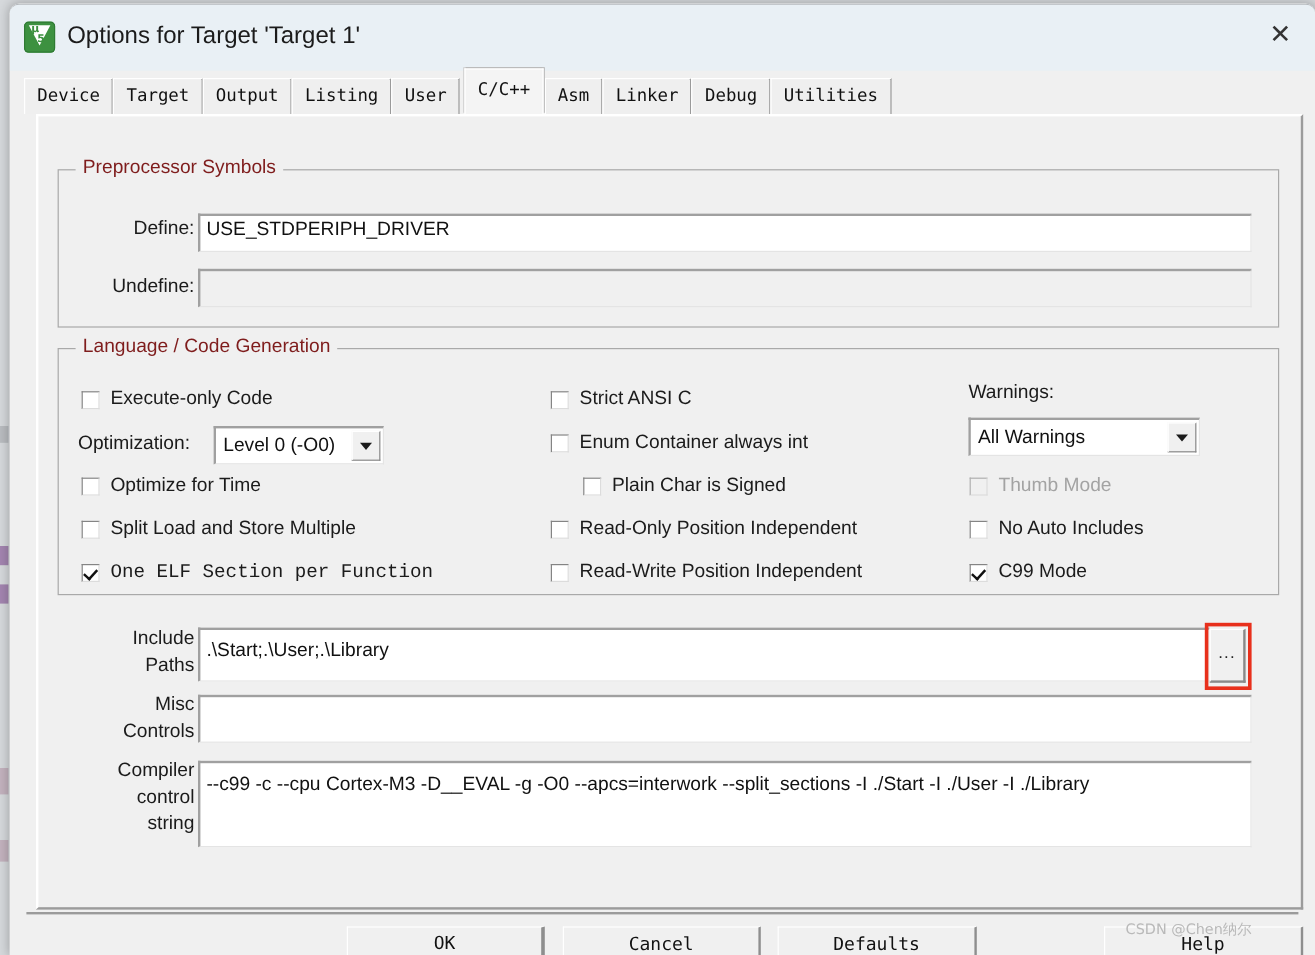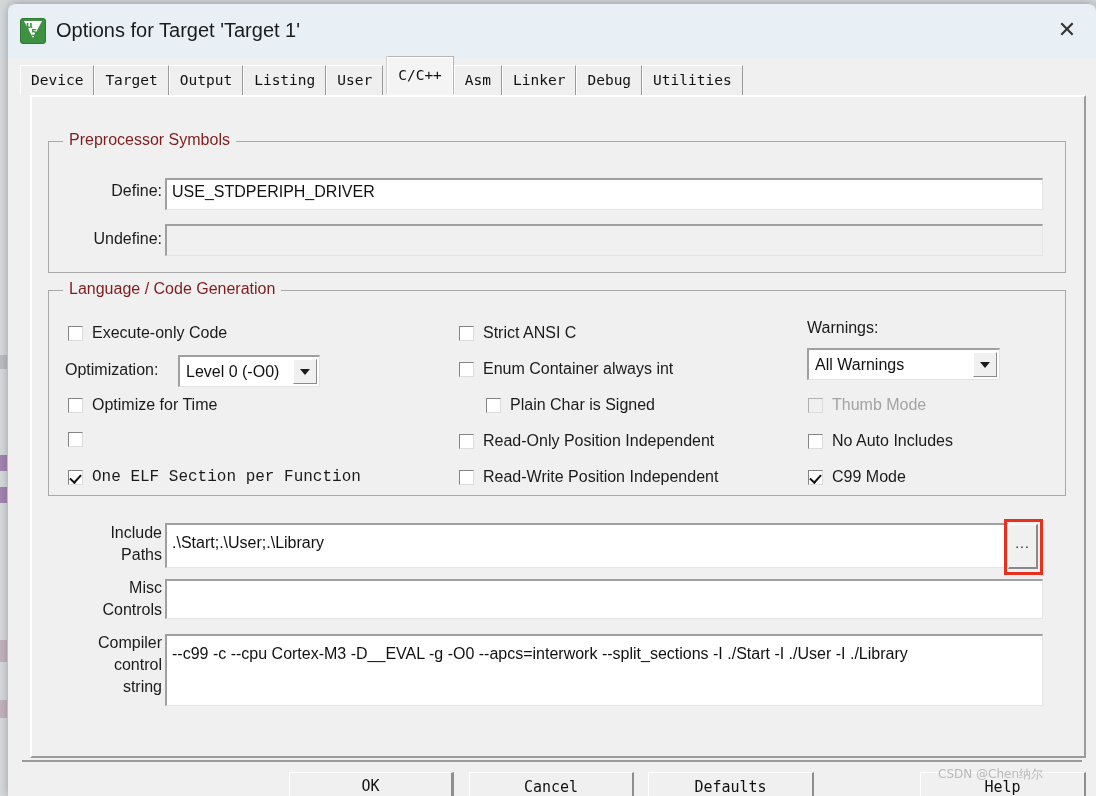--- a/index.html
+++ b/index.html
@@ -357,20 +357,21 @@
     <div class="combo" style="left:146px; top:258px; width:142px; height:32px;">
       <span class="combo-text">Level 0 (-O0)</span>
       <span class="combo-arrow"></span>
     </div>
     <div class="cb-row" style="left:36px; top:299px;">
       <span class="cb"></span>
       <span>Optimize for Time</span>
     </div>
     <div class="cb-row" style="left:36px; top:335px;">
       <span class="cb"></span>
+      <span>Split Load and Store Multiple</span>
     </div>
     <div class="cb-row" style="left:36px; top:371px;font-family:Liberation Mono, monospace;">
       <span class="cb checked"></span>
       <span>One ELF Section per Function</span>
     </div>
 
     <div class="cb-row" style="left:427px; top:227px;">
       <span class="cb"></span>
       <span>Strict ANSI C</span>
     </div>

